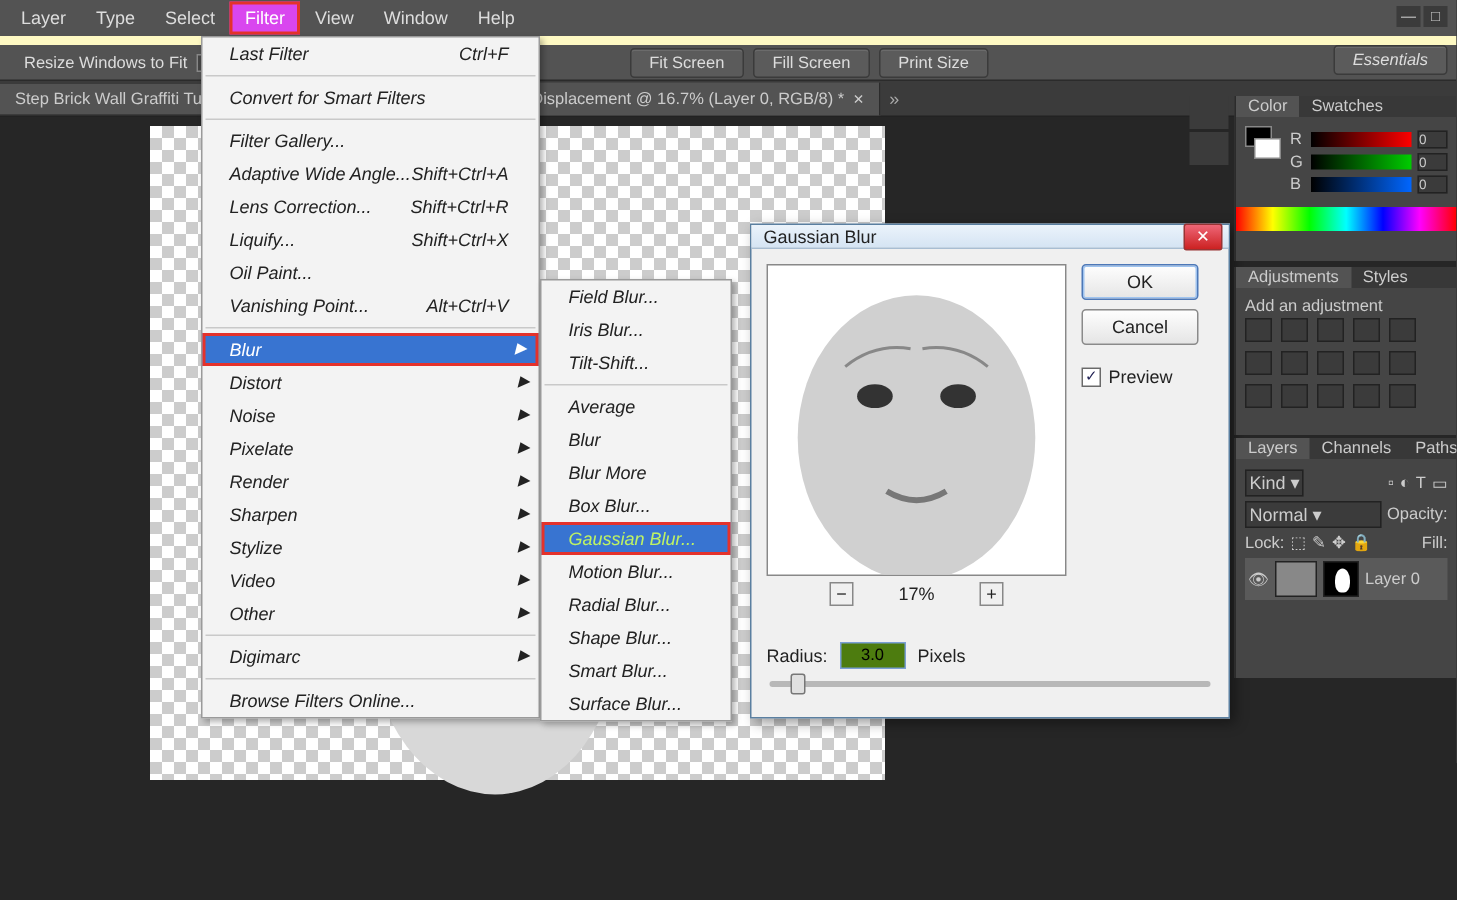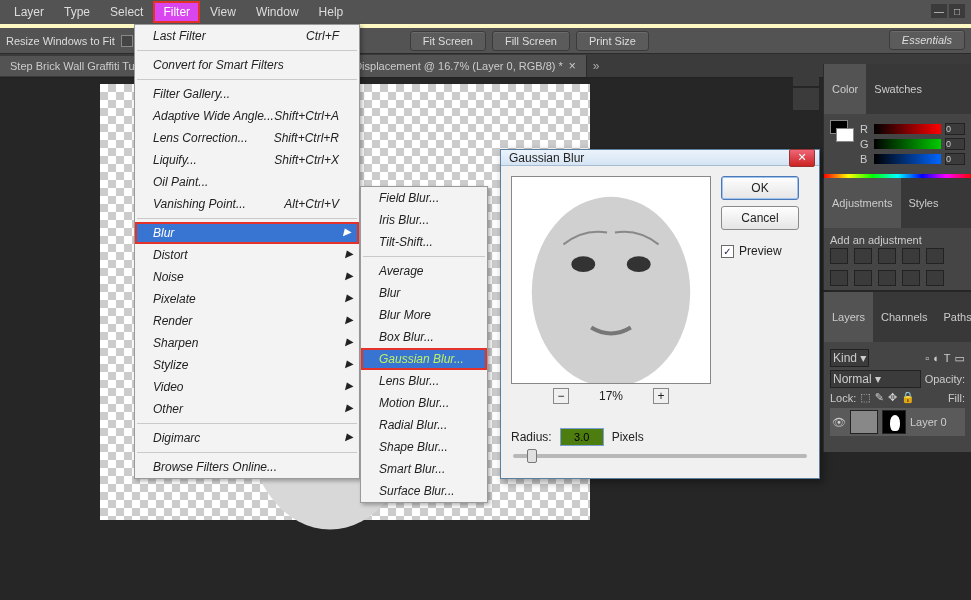--- a/index.html
+++ b/index.html
@@ -2,21 +2,21 @@
 <html><head>
 <meta charset="utf-8">
 <style>
   * { box-sizing: border-box; margin: 0; padding: 0; font-family: "Segoe UI", Tahoma, sans-serif; }
   body { width: 971px; height: 600px; background: #535353; position: relative; overflow: hidden; font-size: 12px; color: #ddd; }
   .menubar { height: 24px; background: #535353; display: flex; align-items: center; padding-left: 4px; }
   .menubar .menu-item { padding: 4px 10px; cursor: default; }
   .menubar .menu-item.active { background: #d946ef; color: #fff; border: 2px solid #e4322b; padding: 2px 8px; }
   .minbtns { position: absolute; right: 6px; top: 4px; display: flex; gap: 2px; }
   .minbtns div { width: 16px; height: 14px; background: #3b3b3b; color:#ccc; display:flex; align-items:center; justify-content:center; font-size:10px;}
-  .optionsbar { height: 30px; background: #535353; border-top: 4px solid #fef9c3; border-bottom: 1px solid #2b2b2b; display: flex; align-items: center; padding-left: 6px; gap: 6px; }
+  .optionsbar { height: 30px; background: #535353; border-top: 6px solid #fef9c3; border-bottom: 1px solid #2b2b2b; display: flex; align-items: center; padding-left: 16px; gap: 6px; }
   .optionsbar .label { font-size: 11px; }
   .optionsbar .cb { width: 12px; height: 12px; border: 1px solid #888; background: #444; }
   .btn { background: #5b5b5b; border: 1px solid #3b3b3b; border-radius: 3px; padding: 3px 12px; color: #ddd; font-size: 11px; box-shadow: inset 0 1px 0 rgba(255,255,255,.1);}
   .essentials { position: absolute; right: 6px; top: 30px; font-style: italic; }
   .doc-tabs { height: 24px; background: #3b3b3b; display: flex; align-items: center; border-bottom: 1px solid #222; }
   .doc-tab { padding: 4px 10px; background: #535353; border-right: 1px solid #2b2b2b; font-size: 11px; color: #ccc; display:flex; align-items:center; gap:6px;}
   .doc-tab .close { font-size: 12px; }
   .doc-tabs .dbl { padding:0 6px; color:#aaa; }
   .canvas-area { position: absolute; left: 0; top: 78px; right: 0; bottom: 0; background: #262626; }
   .checkerboard {
@@ -52,21 +52,21 @@
   .chkrow .chk::after { content:"✓"; font-size:10px; color:#225; }
   .zoomctl { display:flex; align-items:center; justify-content:center; gap: 30px; margin-top:4px; font-size:12px;}
   .zoomctl .zb { width:16px; height:16px; border:1px solid #888; display:flex; align-items:center; justify-content:center; font-size:12px;}
   .radiusrow { display:flex; align-items:center; gap:8px; margin: 14px 0 0 10px; font-size:12px;}
   .radiusrow input { width: 44px; height:18px; border:1px solid #7a9fd4; background:#4d7c0f; color:#000; text-align:center; font-size:11px;}
   .slider { margin: 8px 12px 0 12px; height: 4px; background:#b8b8b8; border-radius:2px; position:relative;}
   .slider .thumb { position:absolute; left: 14px; top:-5px; width:10px; height:14px; background:#e0e0e0; border:1px solid #777; border-radius:2px;}
   
   .rpanel { position:absolute; right:0; width:148px; background:#454545; border-left:1px solid #2b2b2b; color:#ccc; font-size:11px;}
   .rpanel .tabs { display:flex; background:#383838; }
-  .rpanel .tabs div { padding:19px 8px; }
+  .rpanel .tabs div { padding:1px 8px; }
   .rpanel .tabs div.on { background:#535353; }
   .color-panel { top: 64px; height: 110px; }
   .adj-panel { top: 178px; height: 112px; }
   .layers-panel { top: 292px; height: 160px; }
   .color-body { padding:6px; }
   .swatch-pair { display:flex; flex-direction:column; gap:0; margin-bottom:4px;}
   .sw { width:18px; height:14px; border:1px solid #888;}
   .sw.fg { background:#000;}
   .sw.bg { background:#fff; margin-left:6px; margin-top:-6px;}
   .chn { display:flex; align-items:center; gap:4px; margin:3px 0;}
@@ -246,23 +246,20 @@
   <div class="row">
       <span>Blur More</span>
     </div>
   <div class="row">
       <span>Box Blur...</span>
     </div>
   <div class="row hl2">
       <span>Gaussian Blur...</span>
     </div>
   <div class="row">
-      <span>Lens Blur...</span>
-    </div>
-  <div class="row">
       <span>Motion Blur...</span>
     </div>
   <div class="row">
       <span>Radial Blur...</span>
     </div>
   <div class="row">
       <span>Shape Blur...</span>
     </div>
   <div class="row">
       <span>Smart Blur...</span>

